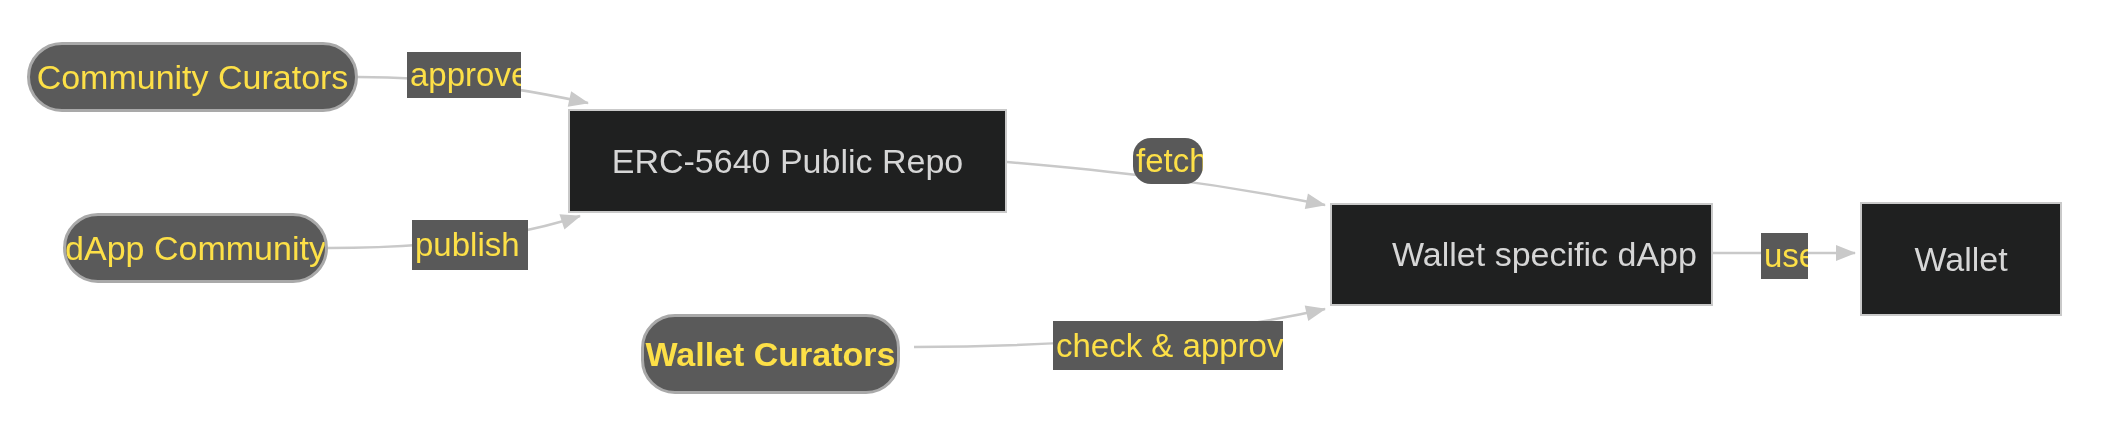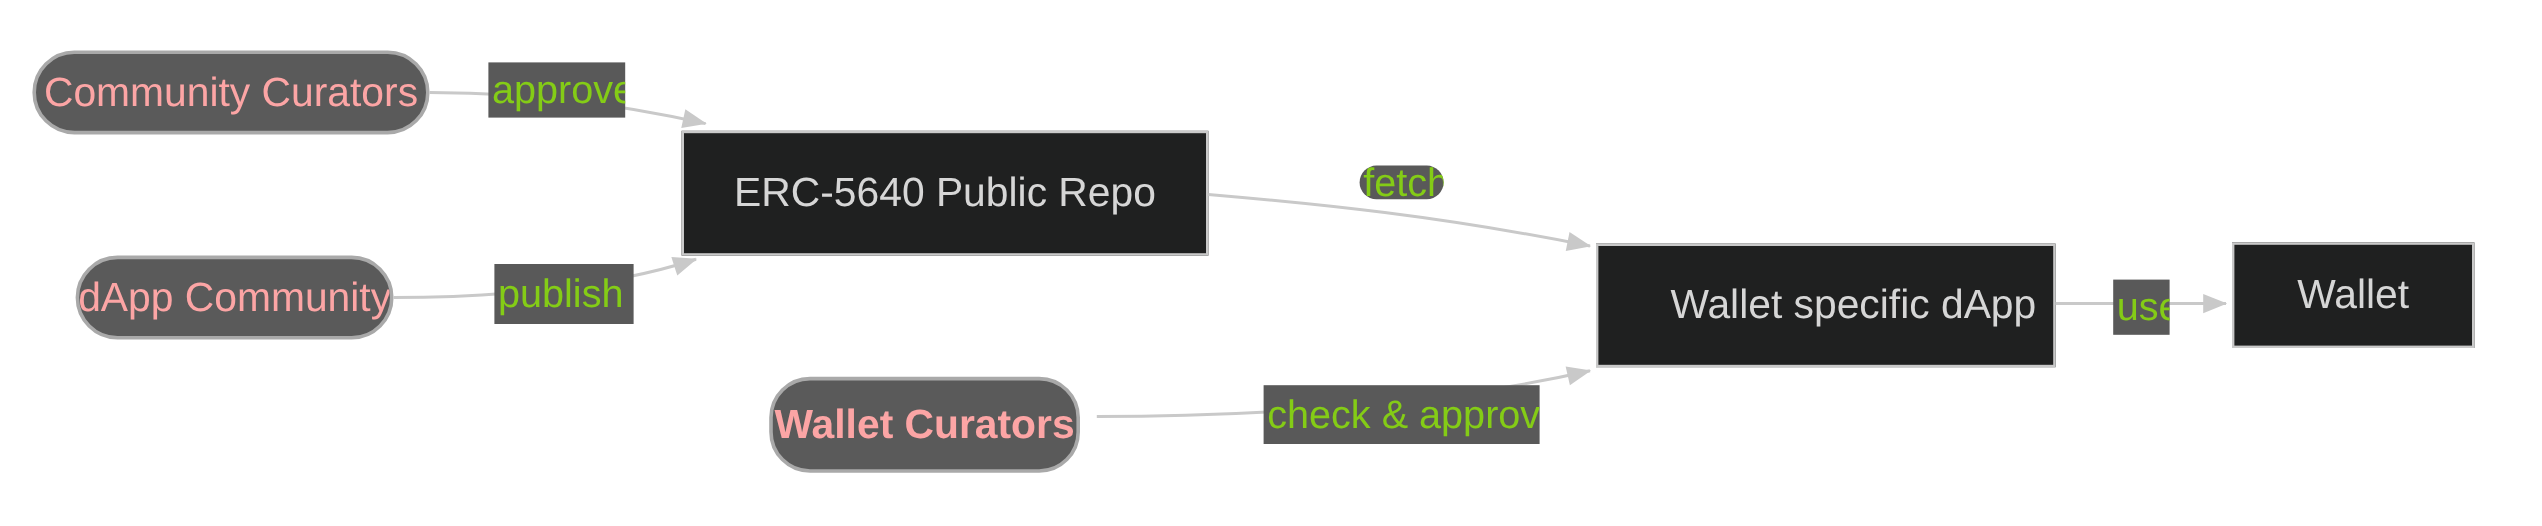--- a/index.html
+++ b/index.html
@@ -14,60 +14,60 @@
   .node{
     position:absolute;
     display:flex;align-items:center;justify-content:center;
     box-sizing:border-box;
     white-space:nowrap;overflow:hidden;
     font-size:34px;
   }
   .stadium{
     background:#5a5a5a;
     border:3px solid #a9a9a9;
-    color:#fca5a5;
+    color:#fde047;
     border-radius:36px;
   }
   .rect{
     background:#1f2020;
     border:2px solid #c9c9c9;
     color:#d6d6d6;
   }
   #n-cc { left:27px;  top:42px;  width:331px; height:70px; }
   #n-dd { left:63px;  top:213px; width:265px; height:70px; }
   #n-wc { left:641px; top:314px; width:259px; height:80px; border-radius:34px;font-weight:bold; }
   #n-erc{ left:568px; top:109px; width:439px; height:104px; }
   #n-wsr{ left:1330px;top:203px; width:383px; height:103px; justify-content:flex-start; padding-left:60px; }
-  #n-w  { left:1860px;top:202px; width:202px; height:88px; }
+  #n-w  { left:1860px;top:202px; width:202px; height:114px; }
 
   
   .edges{
     position:absolute;left:0;top:0;width:2118px;height:438px;
     pointer-events:none;
   }
   .edge-path{
     fill:none;
     stroke:#c9c9c9;
     stroke-width:2.5px;
   }
 
   
   .edge-label{
     position:absolute;
     display:flex;align-items:center;justify-content:flex-start;
     box-sizing:border-box;
     background:#595959;
-    color:#84cc16;
+    color:#fde047;
     font-size:33px;
     white-space:nowrap;overflow:hidden;
     padding-left:3px;
   }
   #l-approve{ left:407px;  top:52px;  width:114px; height:46px; }
   #l-publish{ left:412px;  top:220px; width:116px; height:50px; }
-  #l-fetch  { left:1133px; top:138px; width:70px;  height:28px;border-radius:18px; }
+  #l-fetch  { left:1133px; top:138px; width:70px;  height:46px;border-radius:18px; }
   #l-check  { left:1053px; top:321px; width:230px; height:49px; }
   #l-use    { left:1761px; top:233px; width:47px;  height:46px; }
 </style>
 </head>
 <body>
 
 <div class="canvas">
 
   <div class="node stadium" id="n-cc">
     <span>Community Curators</span>

